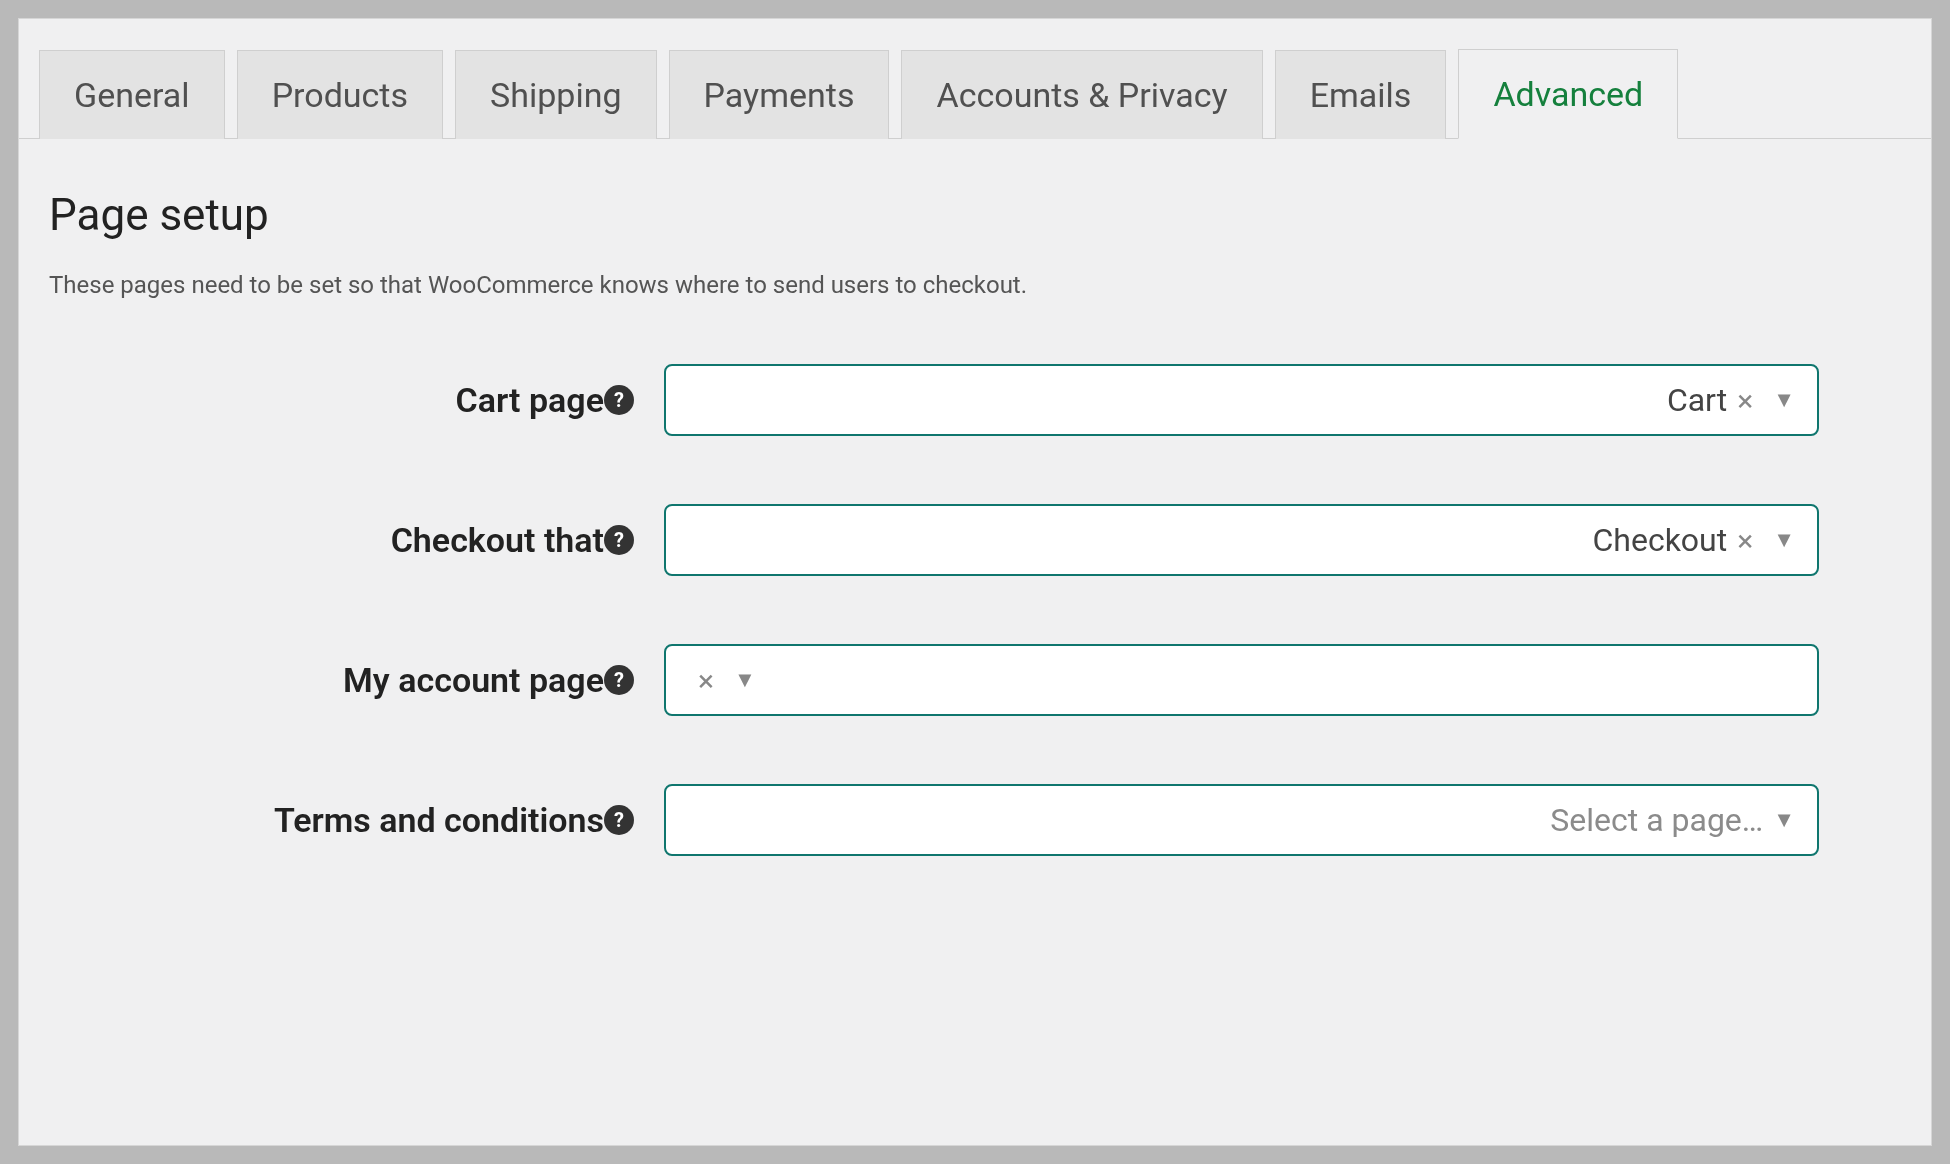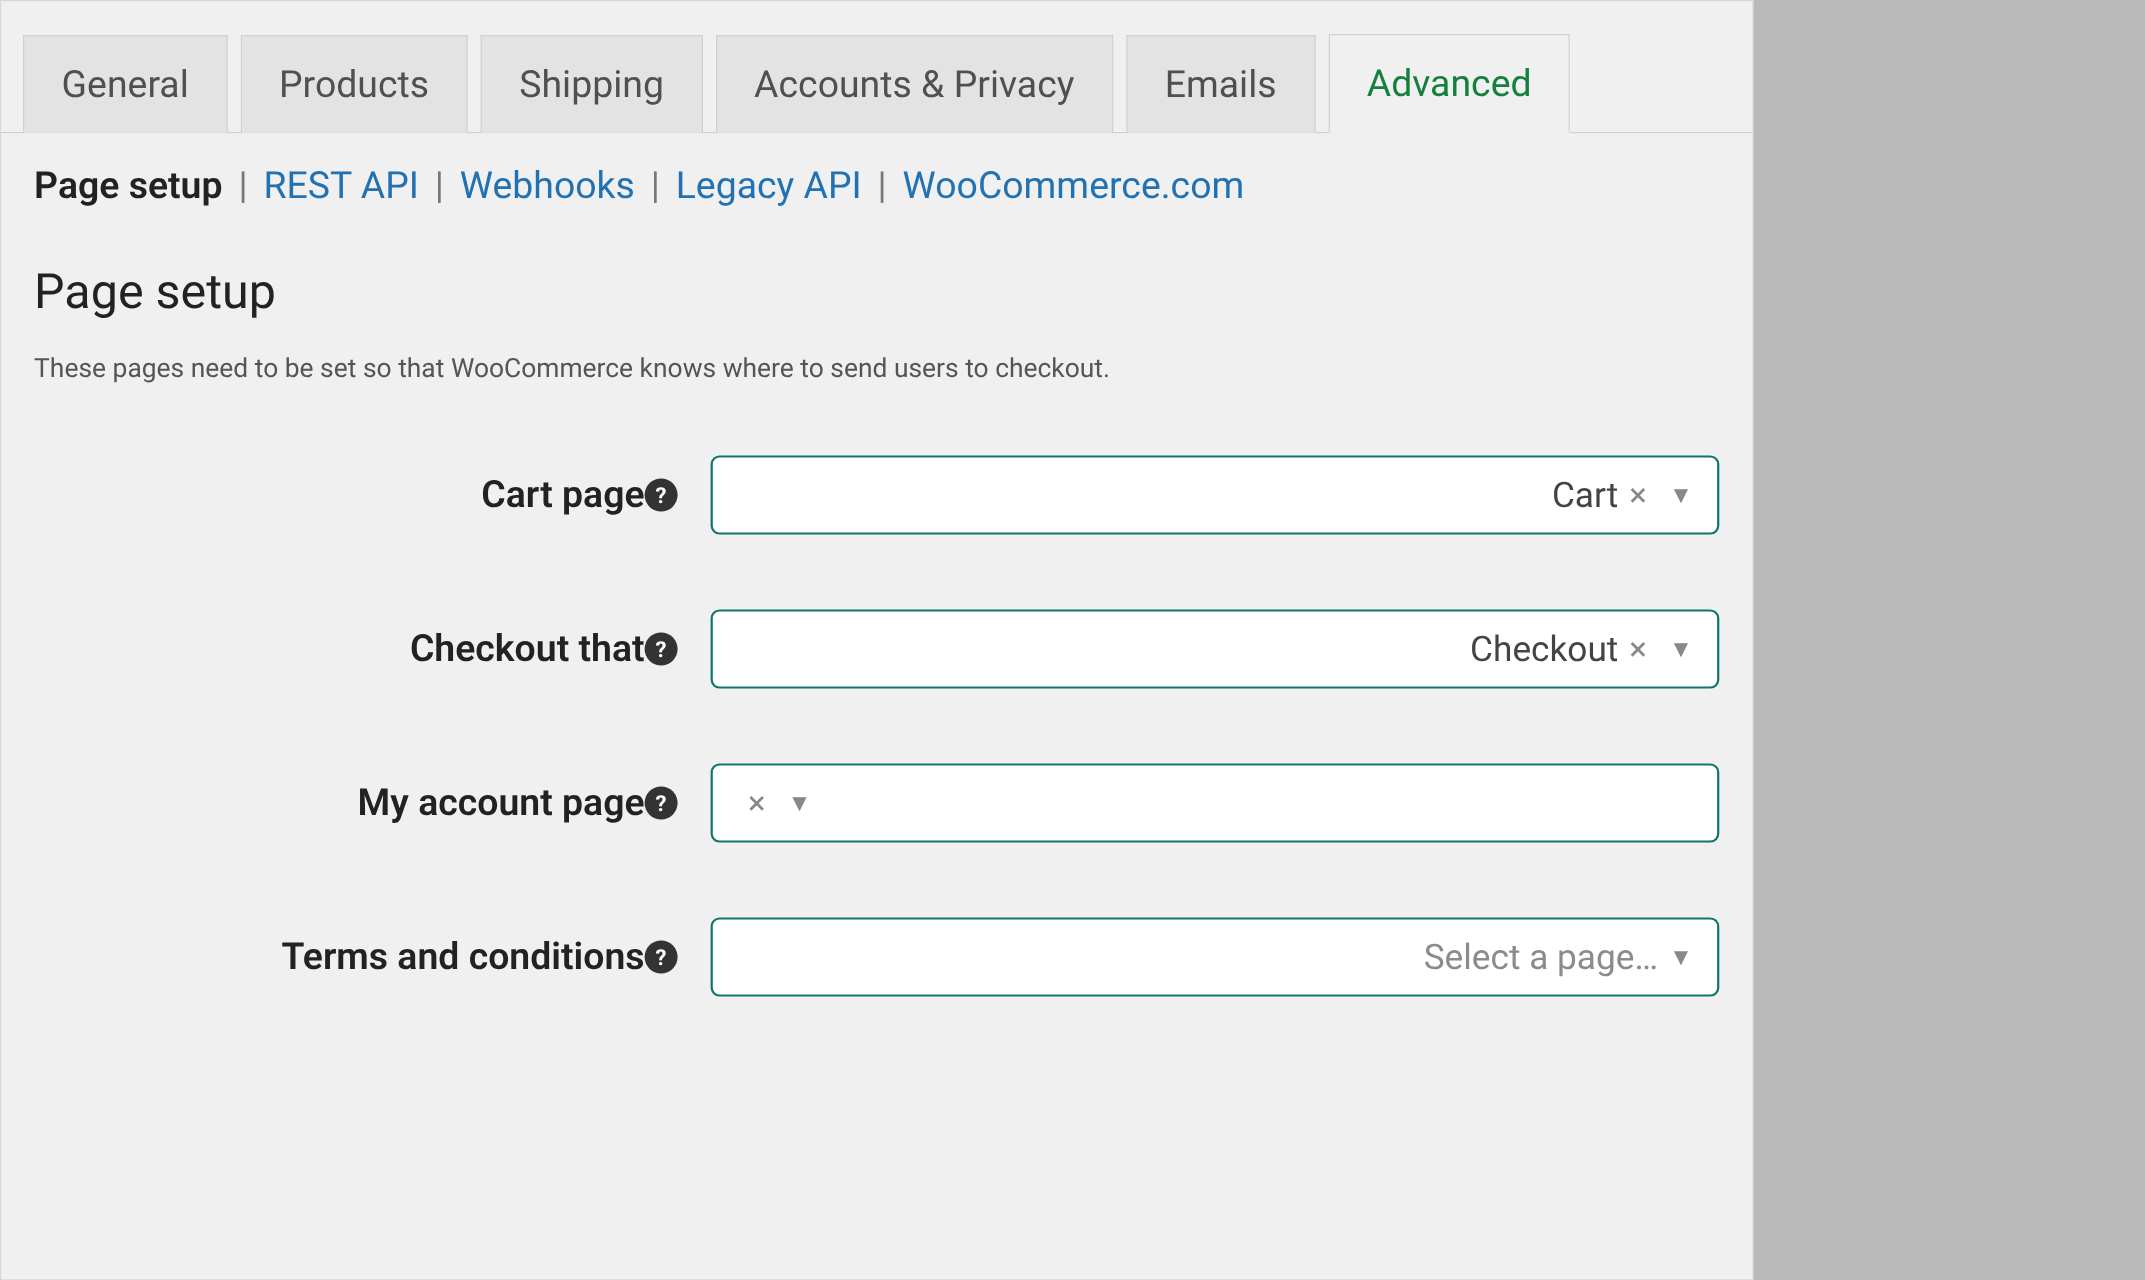--- a/index.html
+++ b/index.html
@@ -3,23 +3,24 @@
 <meta charset="utf-8">
 <style>
   * { box-sizing: border-box; }
   html, body {
     margin: 0; padding: 0;
     background: #b9b9b9;
     font-family: -apple-system, BlinkMacSystemFont, "Segoe UI", Roboto, Helvetica, Arial, sans-serif;
     color: #2b2b2b;
   }
   .viewport {
-    width: 1594px;
+    width: 1950px;
     height: 1164px;
     background: #b9b9b9;
+    padding: 18px;
   }
   .panel {
     width: 100%;
     height: 100%;
     background: #f0f0f1;
     border: 1px solid #d6d6d6;
     position: relative;
   }
 
   
@@ -141,36 +142,26 @@
 </head>
 <body>
 
 <div class="viewport">
   <div class="panel">
 
     <div class="tabs">
       <div class="tab">General</div>
       <div class="tab">Products</div>
       <div class="tab">Shipping</div>
+      <div class="tab">Payments</div>
       <div class="tab">Accounts &amp; Privacy</div>
       <div class="tab">Emails</div>
       <div class="tab active">Advanced</div>
     </div>
 
-    <div class="subnav">
-      <span class="current">Page setup</span>
-      <span class="sep"> | </span>
-      <a href="#">REST API</a>
-      <span class="sep"> | </span>
-      <a href="#">Webhooks</a>
-      <span class="sep"> | </span>
-      <a href="#">Legacy API</a>
-      <span class="sep"> | </span>
-      <a href="#">WooCommerce.com</a>
-    </div>
 
     <h2 class="section-title">Page setup</h2>
     <p class="section-desc">These pages need to be set so that WooCommerce knows where to send users to checkout.</p>
 
     <div class="form-row">
       <div class="row-label">Cart page</div>
       <div class="help-icon">
         <span class="q">?</span>
       </div>
       <div class="select2">

